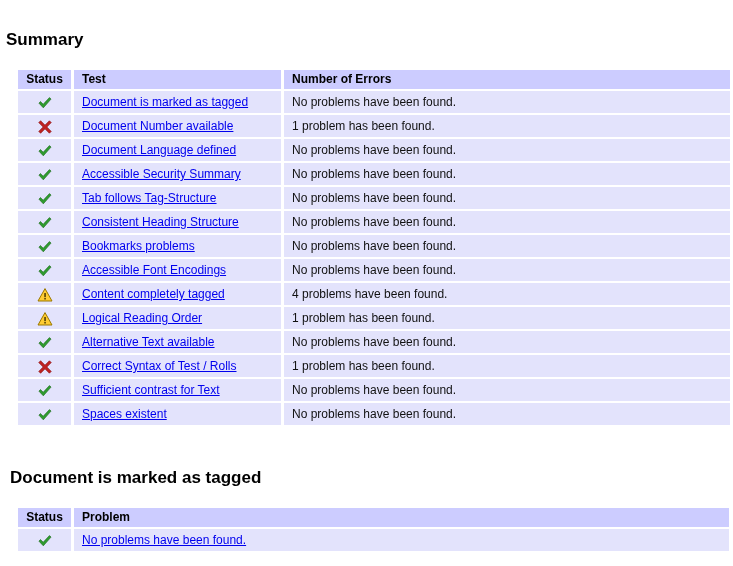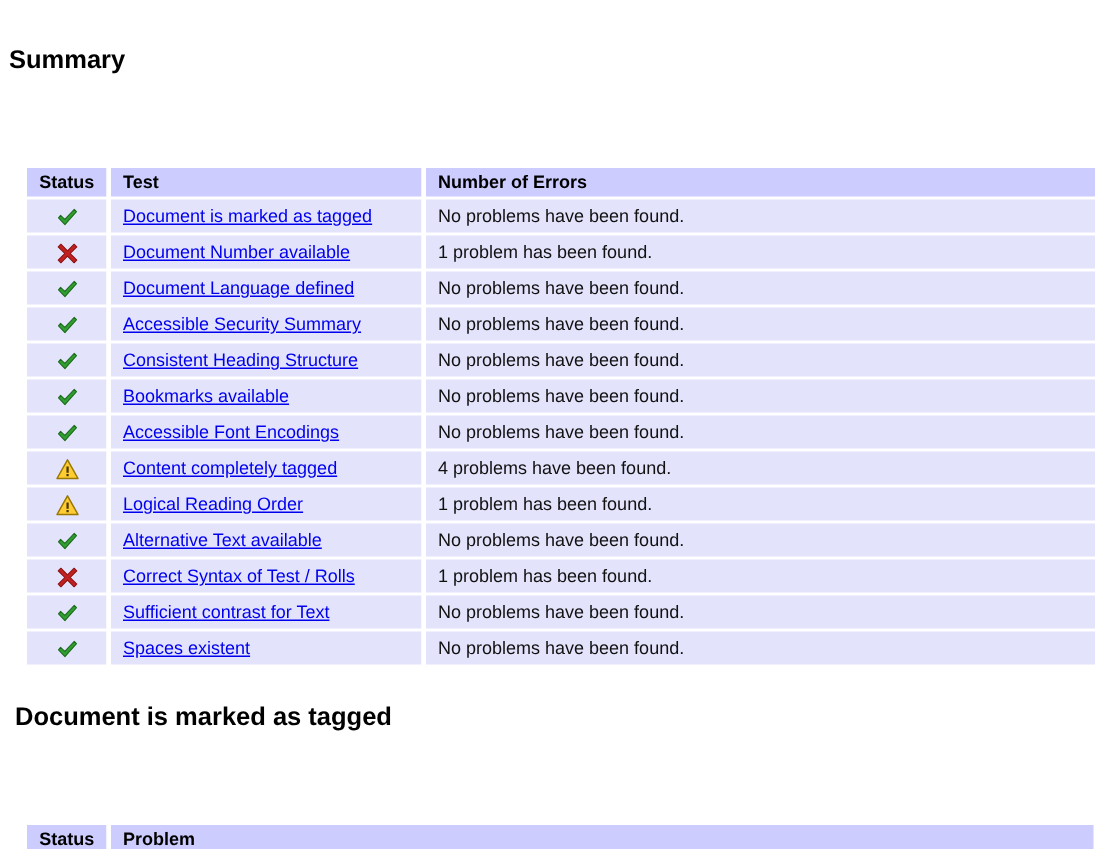--- a/index.html
+++ b/index.html
@@ -42,21 +42,20 @@
     top: 468px;
   }
 
   
   table.report {
     position: absolute;
     border-collapse: separate;
     border-spacing: 0px 2px;
     font-size: 12px;
     table-layout: fixed;
-    margin-top: 42px;
   }
   table.report th,
   table.report td {
     padding: 0;
     margin: 0;
     vertical-align: middle;
     font-weight: normal;
     text-align: left;
   }
   table.report thead th {
@@ -174,30 +173,39 @@
           <td class="gap-cell"></td>
           <td class="cell-pad-left"><a class="test-link" href="#">Accessible Security Summary</a></td>
           <td class="gap-cell"></td>
           <td class="cell-pad-left">No problems have been found.</td>
         </tr>
         <tr>
           <td class="status-cell"><span class="icon"><svg width="16" height="16" viewBox="0 0 16 16">
                 <path d="M2 8.2 L3.4 6.6 L6.2 9.3 L12.5 2.6 L14 4.1 L6.3 12.8 Z" fill="#2f9e2f" stroke="#1d6b1d" stroke-width="0.7" stroke-linejoin="round"></path>
               </svg></span></td>
           <td class="gap-cell"></td>
+          <td class="cell-pad-left"><a class="test-link" href="#">Tab follows Tag-Structure</a></td>
+          <td class="gap-cell"></td>
+          <td class="cell-pad-left">No problems have been found.</td>
+        </tr>
+        <tr>
+          <td class="status-cell"><span class="icon"><svg width="16" height="16" viewBox="0 0 16 16">
+                <path d="M2 8.2 L3.4 6.6 L6.2 9.3 L12.5 2.6 L14 4.1 L6.3 12.8 Z" fill="#2f9e2f" stroke="#1d6b1d" stroke-width="0.7" stroke-linejoin="round"></path>
+              </svg></span></td>
+          <td class="gap-cell"></td>
           <td class="cell-pad-left"><a class="test-link" href="#">Consistent Heading Structure</a></td>
           <td class="gap-cell"></td>
           <td class="cell-pad-left">No problems have been found.</td>
         </tr>
         <tr>
           <td class="status-cell"><span class="icon"><svg width="16" height="16" viewBox="0 0 16 16">
                 <path d="M2 8.2 L3.4 6.6 L6.2 9.3 L12.5 2.6 L14 4.1 L6.3 12.8 Z" fill="#2f9e2f" stroke="#1d6b1d" stroke-width="0.7" stroke-linejoin="round"></path>
               </svg></span></td>
           <td class="gap-cell"></td>
-          <td class="cell-pad-left"><a class="test-link" href="#">Bookmarks available</a></td>
+          <td class="cell-pad-left"><a class="test-link" href="#">Bookmarks problems</a></td>
           <td class="gap-cell"></td>
           <td class="cell-pad-left">No problems have been found.</td>
         </tr>
         <tr>
           <td class="status-cell"><span class="icon"><svg width="16" height="16" viewBox="0 0 16 16">
                 <path d="M2 8.2 L3.4 6.6 L6.2 9.3 L12.5 2.6 L14 4.1 L6.3 12.8 Z" fill="#2f9e2f" stroke="#1d6b1d" stroke-width="0.7" stroke-linejoin="round"></path>
               </svg></span></td>
           <td class="gap-cell"></td>
           <td class="cell-pad-left"><a class="test-link" href="#">Accessible Font Encodings</a></td>
           <td class="gap-cell"></td>

